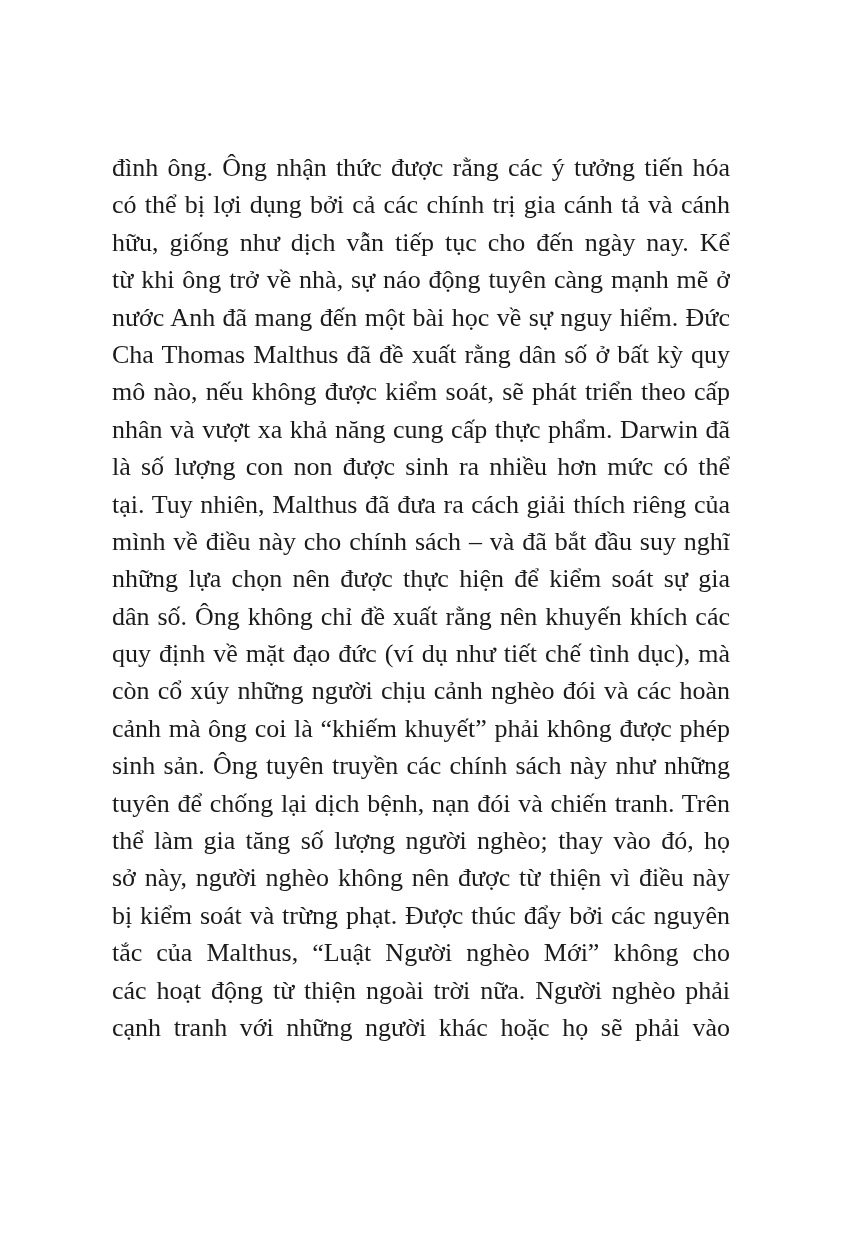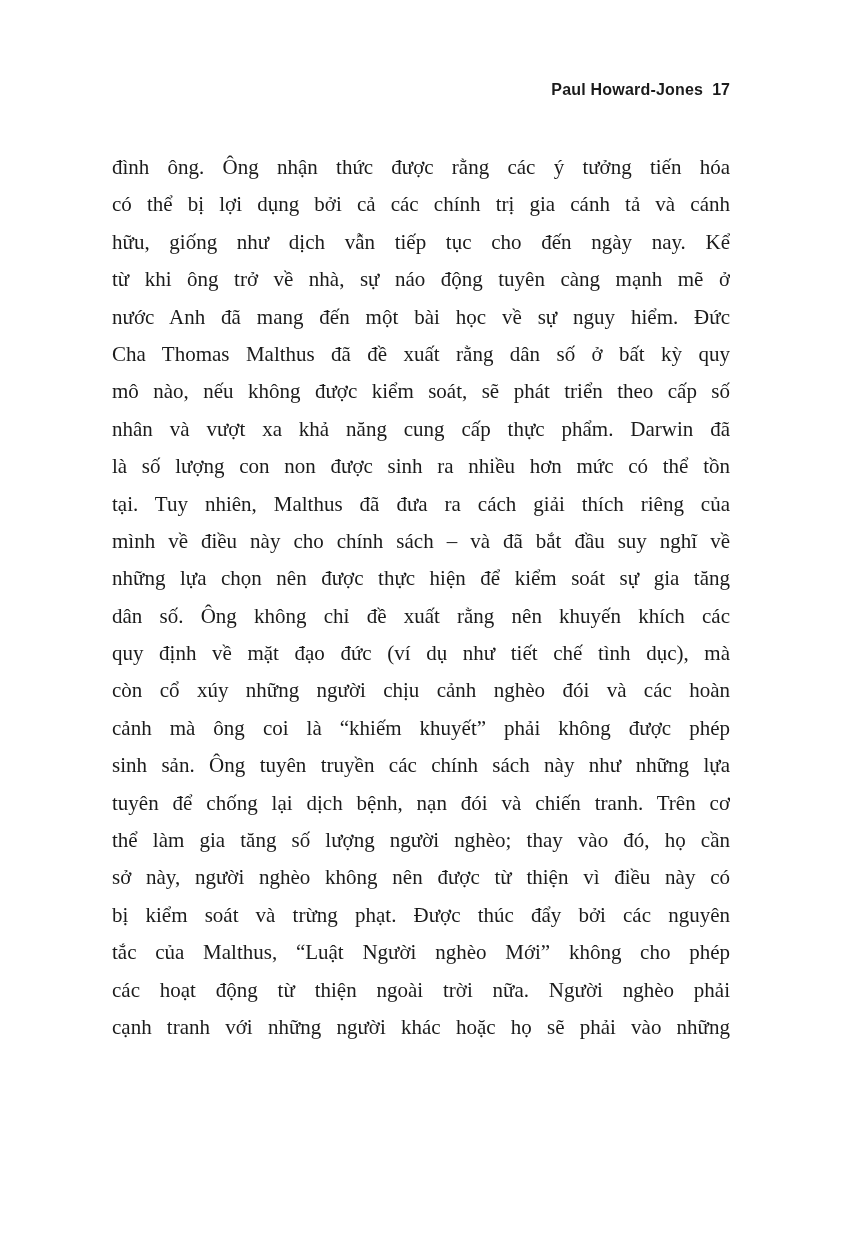--- a/index.html
+++ b/index.html
@@ -39,40 +39,37 @@
   .page-number {
     font-weight: 700;
     margin-left: 9px;
   }
   .page-body {
     position: absolute;
     top: 149px;
     left: 112px;
     width: 618px;
     font-family: "Liberation Serif", serif;
-    font-size: 21px;
+    font-size: 26px;
     color: #1b1b1b;
   }
   .text-line {
     line-height: 37.4px;
     height: 37.4px;
     overflow: hidden;
     text-align: justify;
     text-align-last: justify;
     -moz-text-align-last: justify;
     word-spacing: 0.5px;
   }
 </style>
 </head>
 <body>
 
 <div class="page">
-  <header class="page-header">
-    <span class="running-author">Paul Howard-Jones</span><span class="page-number">17</span>
-  </header>
 
   <main class="page-body" id="body-lines">
       <div class="text-line">đình ông. Ông nhận thức được rằng các ý tưởng tiến hóa</div>
       <div class="text-line">có thể bị lợi dụng bởi cả các chính trị gia cánh tả và cánh</div>
       <div class="text-line">hữu, giống như dịch vẫn tiếp tục cho đến ngày nay. Kể</div>
       <div class="text-line">từ khi ông trở về nhà, sự náo động tuyên càng mạnh mẽ ở</div>
       <div class="text-line">nước Anh đã mang đến một bài học về sự nguy hiểm. Đức</div>
       <div class="text-line">Cha Thomas Malthus đã đề xuất rằng dân số ở bất kỳ quy</div>
       <div class="text-line">mô nào, nếu không được kiểm soát, sẽ phát triển theo cấp số</div>
       <div class="text-line">nhân và vượt xa khả năng cung cấp thực phẩm. Darwin đã</div>

